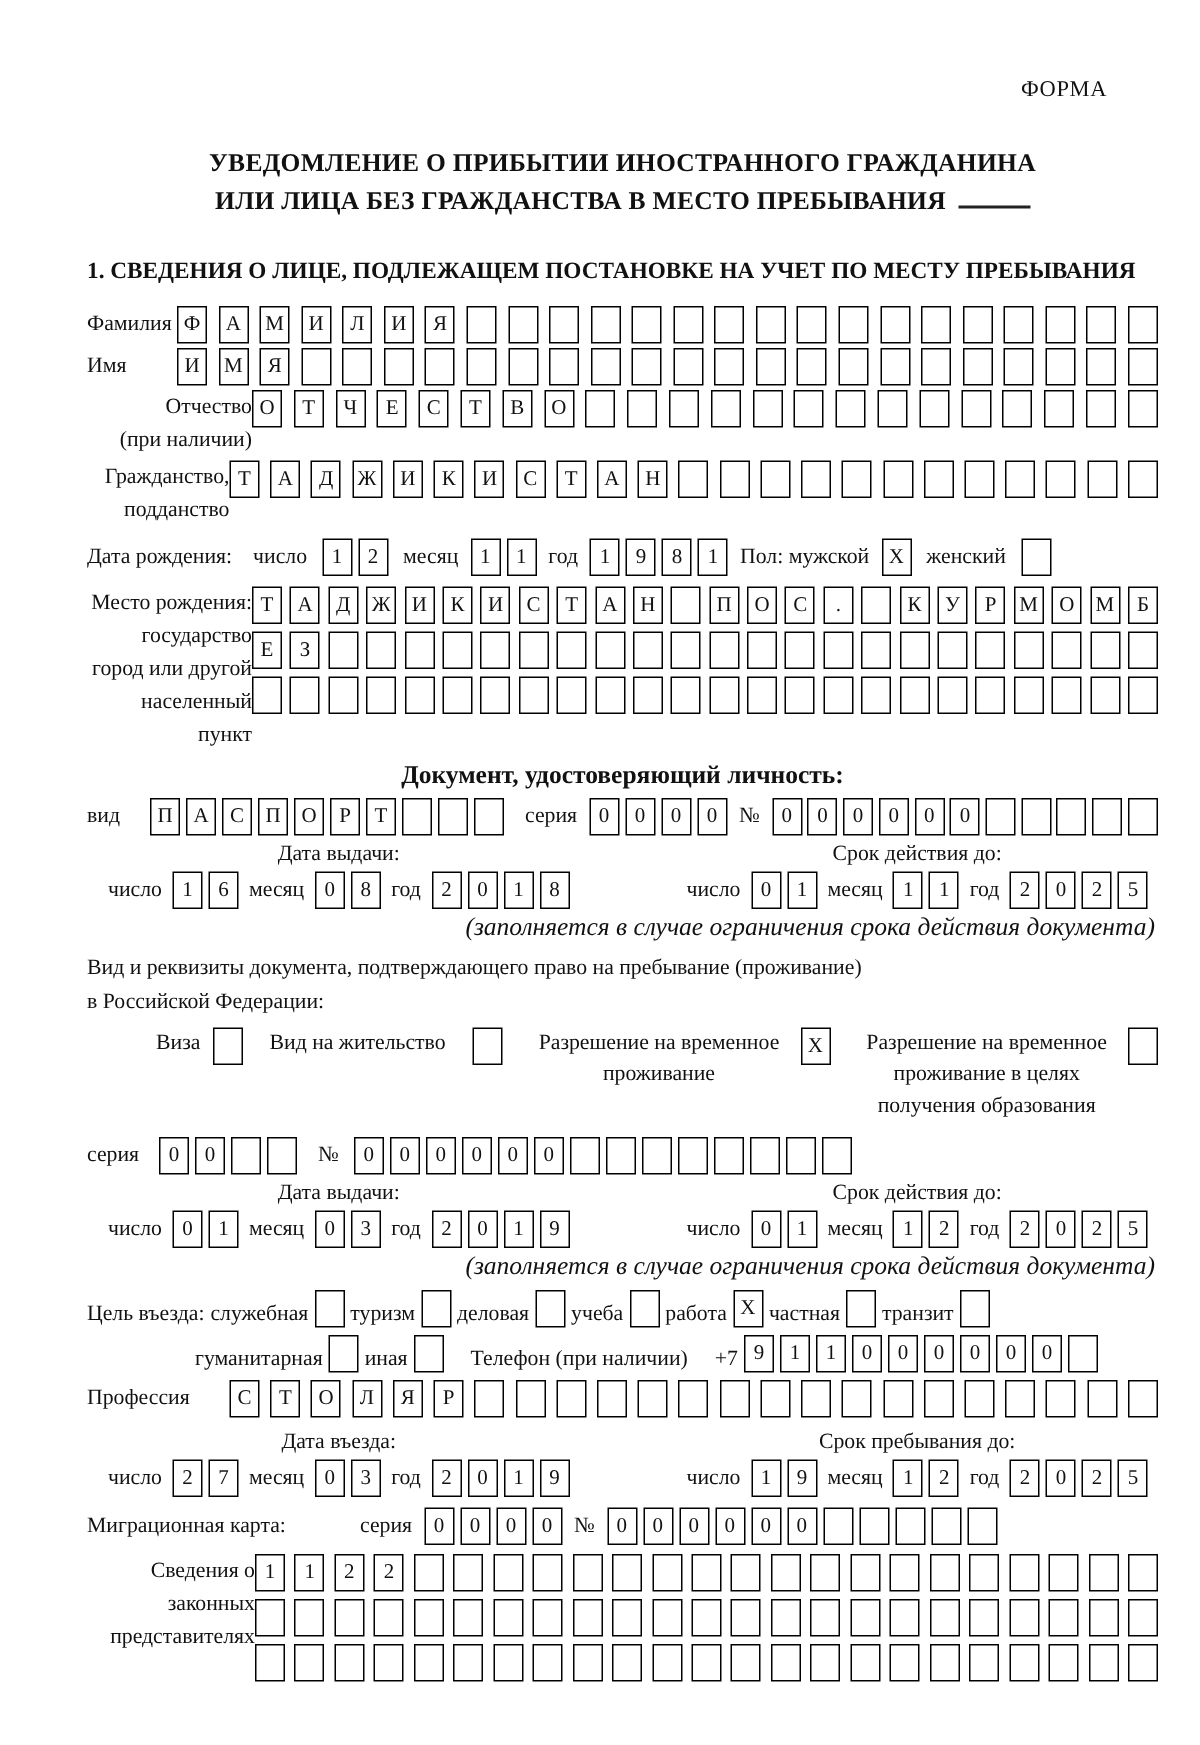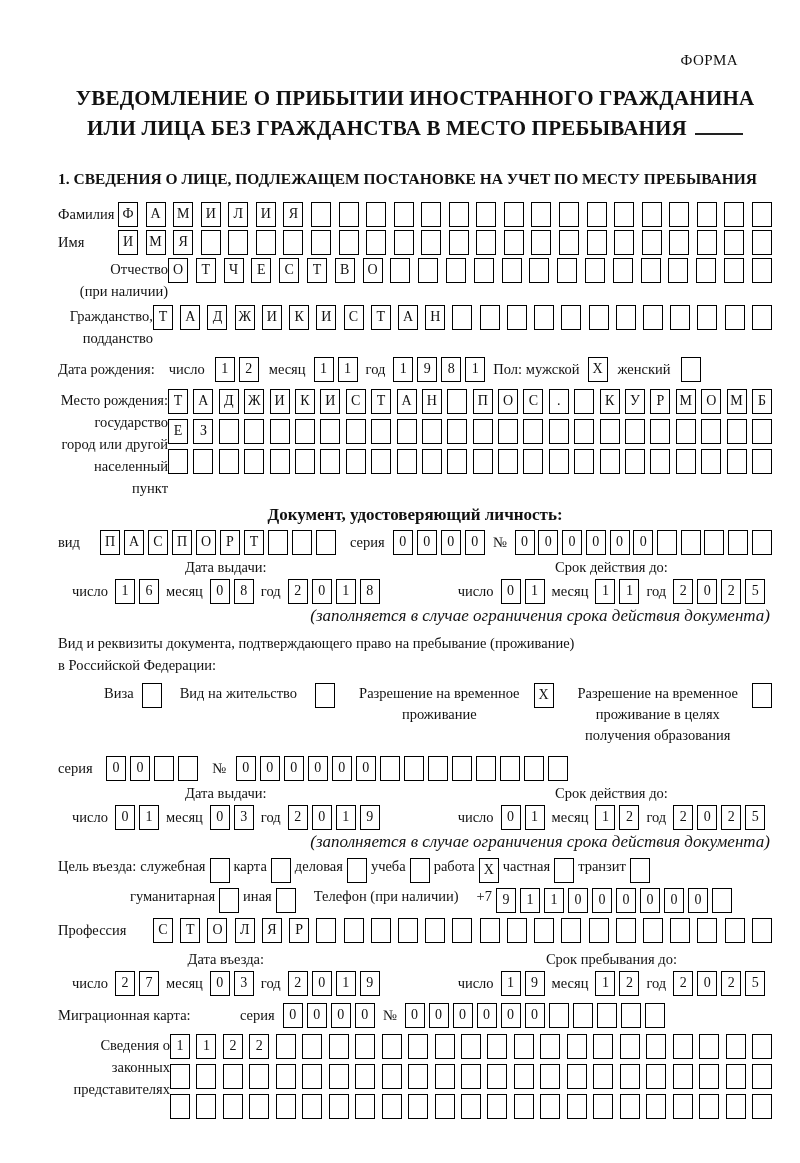--- a/index.html
+++ b/index.html
@@ -2,21 +2,21 @@
 <html><head>
 <meta charset="utf-8">
 <style>
   html,body{margin:0;padding:0;background:#fff;}
   body{width:800px;min-height:1163px;font-family:"Liberation Serif","DejaVu Serif",serif;color:#111;}
   .page{box-sizing:border-box;width:800px;min-height:1163px;padding:34px 28px 30px 58px;}
   
   .annex{width:200px;margin-left:auto;margin-right:22px;font-size:14px;line-height:1.35;}
   .annex .note{font-size:13px;margin-top:4px;line-height:1.3;}
   .forma{text-align:right;margin:18px 34px 0 0;font-weight:normal;font-size:15px;letter-spacing:.4px;}
-  .title{text-align:center;font-weight:bold;font-size:21px;line-height:1.45;margin-top:14px;letter-spacing:.2px;}
+  .title{text-align:center;font-weight:bold;font-size:17px;line-height:1.45;margin-top:28px;letter-spacing:.2px;}
   .blank{display:inline-block;width:48px;border-bottom:2px solid #222;height:14px;margin-left:8px;}
   .sec{font-weight:bold;font-size:15.5px;margin-top:26px;margin-bottom:14px;}
   
   .row{display:flex;align-items:center;margin-bottom:3px;font-size:14.5px;}
   .row.top{align-items:flex-start;}
   .lbl{flex:none;}
   .lblcol{flex:none;line-height:22px;text-align:right;}
   .w60{width:60px;} .w95{width:95px;} .w110{width:110px;} .w160{width:158px;}
   .cells{display:flex;gap:4px;flex:none;}
   .cells.stretch{flex:1;justify-content:space-between;gap:0;}
@@ -31,21 +31,21 @@
   .dhead{text-align:center;margin-bottom:3px;}
   .drow{display:flex;align-items:center;gap:7px;}
   .fine{font-size:17px;font-style:italic;}
   .fine.right{text-align:right;margin:2px 2px 6px 0;}
   
   .permits{display:flex;align-items:flex-start;margin:6px 0 10px 0;font-size:14.5px;justify-content:flex-end;}
   .ptext{text-align:center;line-height:21px;}
   .pcell{margin-top:0px;}
   .plain{font-size:14.5px;line-height:1.55;}
   
-  .prow{display:flex;align-items:flex-start;gap:4px;font-size:14.5px;margin-bottom:5px;}
+  .prow{display:flex;align-items:flex-end;gap:4px;font-size:14.5px;margin-bottom:5px;}
 </style>
 </head>
 <body>
 
 <div class="page">
 
   <div class="forma">ФОРМА</div>
 
   <div class="title">
     <div>УВЕДОМЛЕНИЕ О ПРИБЫТИИ ИНОСТРАННОГО ГРАЖДАНИНА</div>
@@ -482,21 +482,21 @@
     </div>
   </div>
   <div class="fine right">(заполняется в случае ограничения срока действия документа)</div>
 
   <div class="prow" style="margin-top:4px">
     <span>Цель въезда:</span>
     <span>служебная</span>
     <div class="cells">
         <span class="cell"></span>
       </div>
-    <span>карта</span>
+    <span>туризм</span>
     <div class="cells">
         <span class="cell"></span>
       </div>
     <span>деловая</span>
     <div class="cells">
         <span class="cell"></span>
       </div>
     <span>учеба</span>
     <div class="cells">
         <span class="cell"></span>

